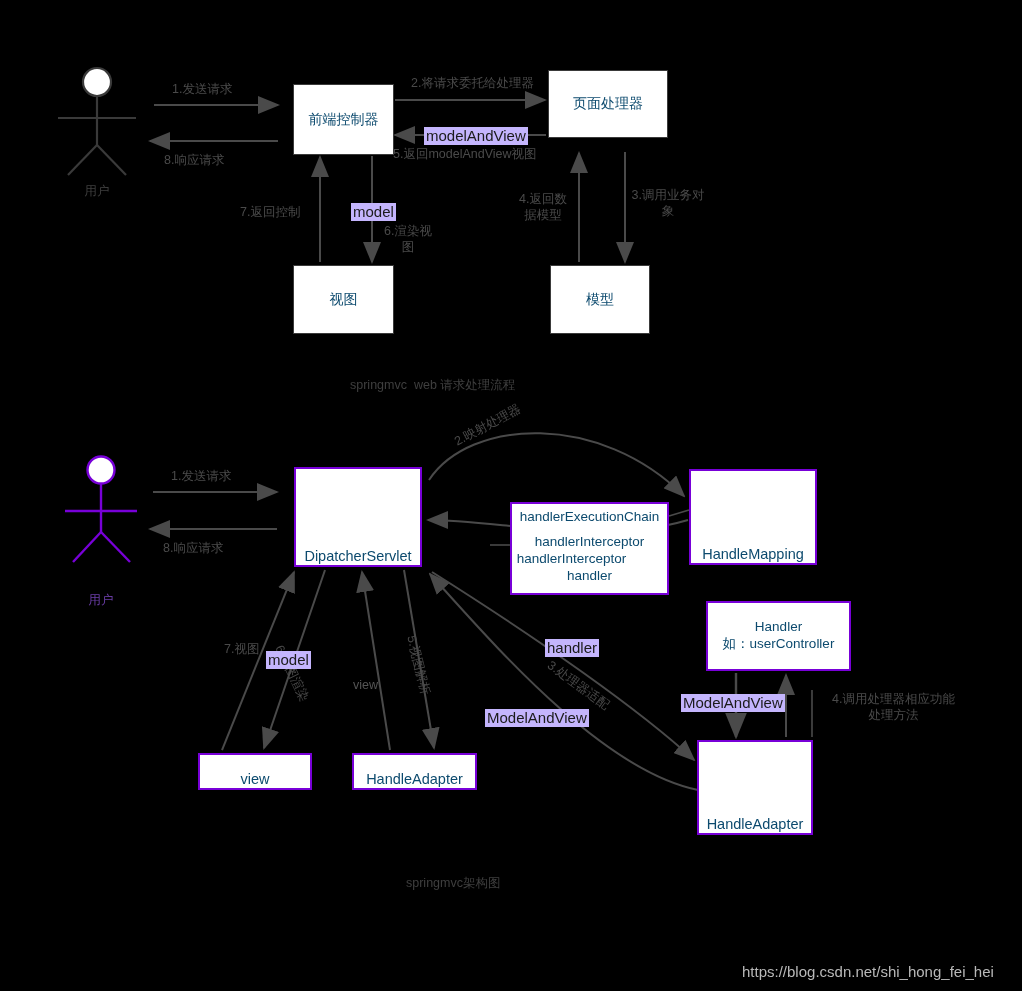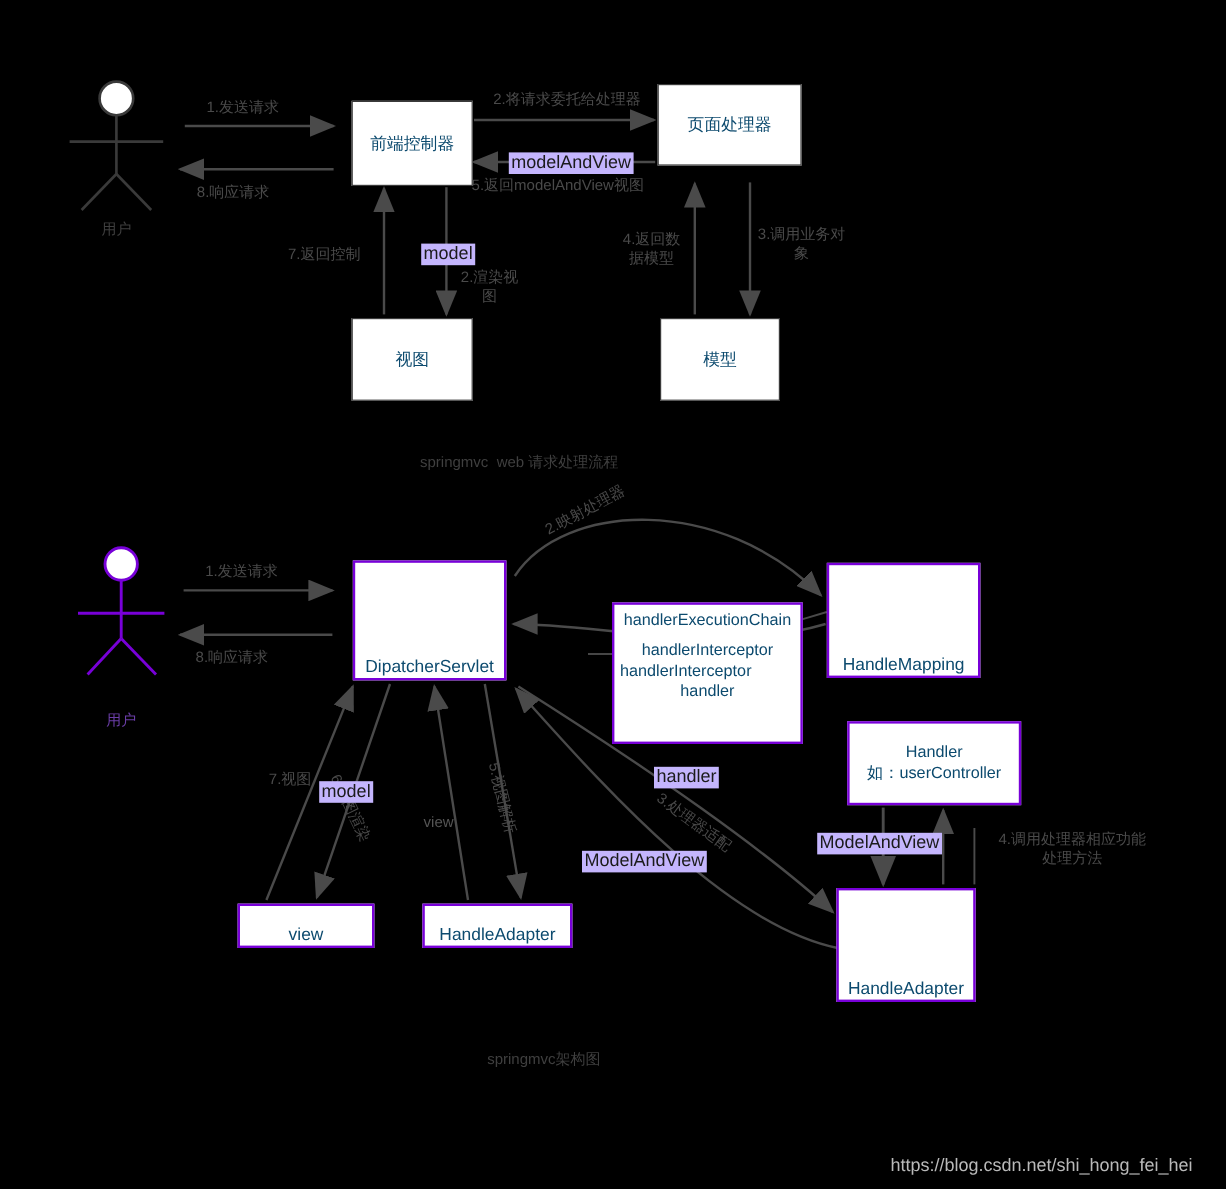--- a/index.html
+++ b/index.html
@@ -181,37 +181,37 @@
     <span class="nlabel">模型</span>
   </div>
 
   <div class="actor-label" style="left:70px; top:183px; width:54px; color:#3f3f3f;">用户</div>
 
   <div class="elabel" style="left:172px; top:82px;">1.发送请求</div>
   <div class="elabel" style="left:164px; top:153px;">8.响应请求</div>
   <div class="elabel" style="left:411px; top:76px;">2.将请求委托给处理器</div>
   <div class="elabel" style="left:393px; top:147px;">5.返回modelAndView视图</div>
   <div class="elabel" style="left:240px; top:205px;">7.返回控制</div>
-  <div class="elabel wrap" style="left:380px; top:224px; width:56px;"><span style="white-space:pre-line;">2.渲染视
+  <div class="elabel wrap" style="left:380px; top:224px; width:56px;"><span style="white-space:pre-line;">6.渲染视
 图</span></div>
   <div class="elabel wrap" style="left:512px; top:192px; width:62px;"><span style="white-space:pre-line;">4.返回数
 据模型</span></div>
   <div class="elabel wrap" style="left:628px; top:188px; width:80px;"><span style="white-space:pre-line;">3.调用业务对
 象</span></div>
 
   <div class="blabel" style="left:424px; top:127px;">modelAndView</div>
   <div class="blabel" style="left:351px; top:203px;">model</div>
 
   <div class="caption" style="left:350px; top:377px;">springmvc  web 请求处理流程</div>
 
   <div class="node violet-border en" style="left:294px; top:467px; width:128px; height:100px;">
     <span class="nlabel">DipatcherServlet</span>
   </div>
 
-  <div class="node violet-border" style="left:510px; top:502px; width:159px; height:118px; font-size:13.5px; flex-direction:column; justify-content:flex-start; padding-top:5px;">
+  <div class="node violet-border" style="left:510px; top:502px; width:159px; height:93px; font-size:13.5px; flex-direction:column; justify-content:flex-start; padding-top:5px;">
     <span class="nlabel">handlerExecutionChain</span>
     <span class="nlabel" style="height:8px;"></span>
     <span class="nlabel">handlerInterceptor</span>
     <span class="nlabel" style="padding:0 18px;">handlerInterceptor</span>
     <span class="nlabel">handler</span>
   </div>
 
   <div class="node violet-border en" style="left:689px; top:469px; width:128px; height:96px;">
     <span class="nlabel">HandleMapping</span>
   </div>

